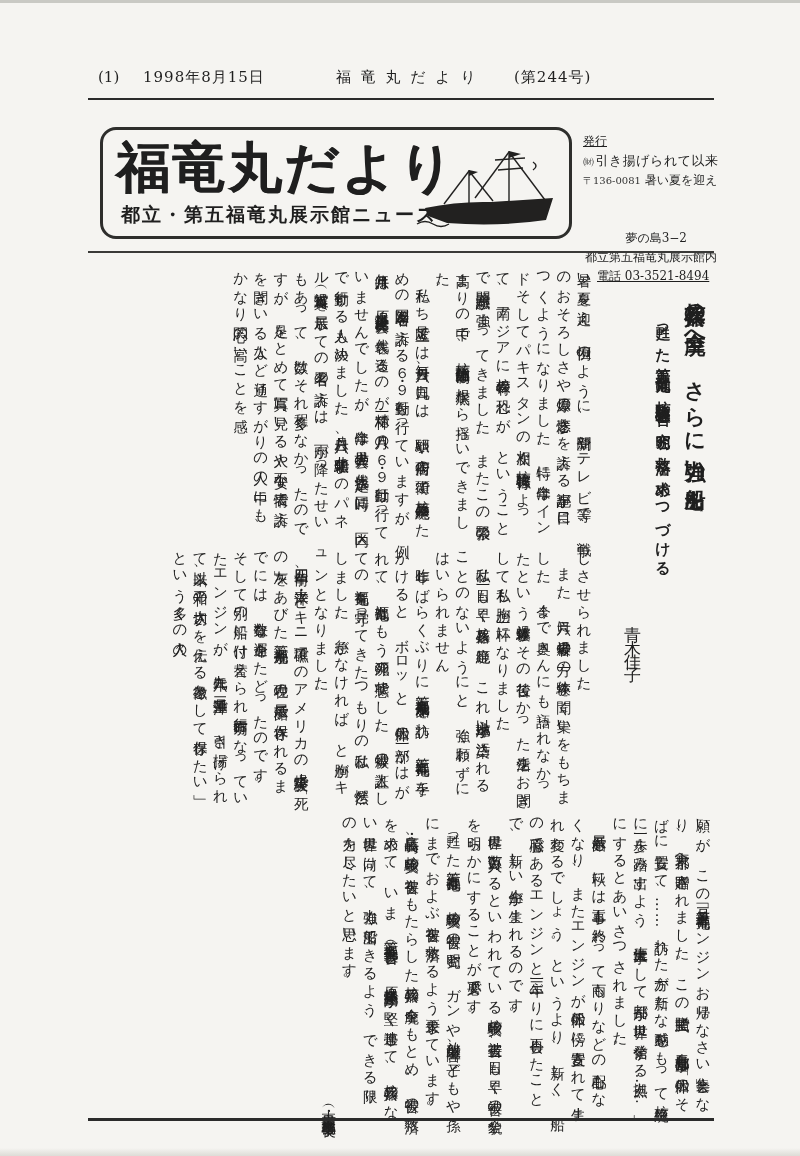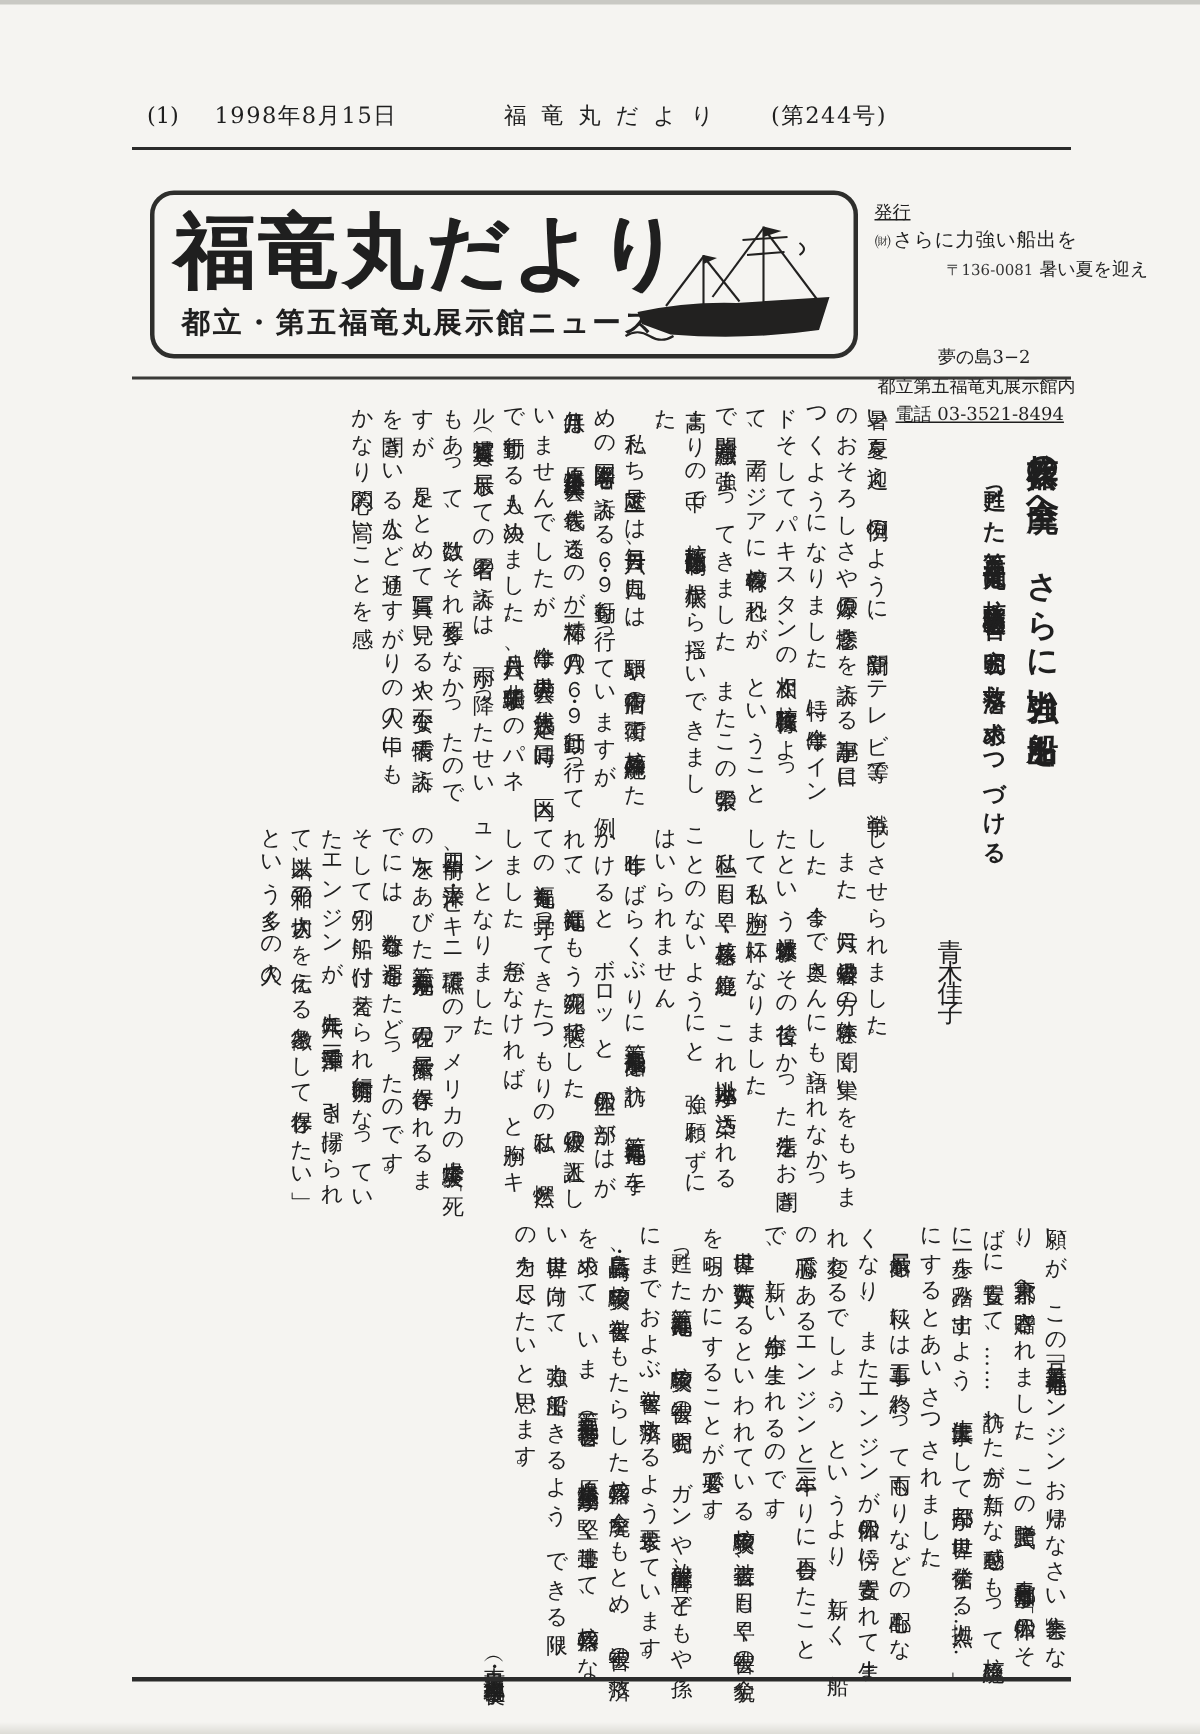--- a/index.html
+++ b/index.html
@@ -46,21 +46,21 @@
     font-family:Liberation Serif, serif;
     font-size:19px;font-weight:bold;letter-spacing:2px;white-space:nowrap;
   }
   .ship{position:absolute;right:4px;bottom:4px;}
 
   
   .publisher{position:absolute;left:583px;top:132px;width:132px;font-size:12px;line-height:19px;}
   .pub-label{font-size:12px;text-decoration:underline;}
   .pub-org{font-size:13px;letter-spacing:0.5px;white-space:nowrap;}
   .org-mark{font-size:11px;margin-right:1px;}
-  .pub-addr .postal{font-size:10px;color:#333;margin-left:48px;}
+  .pub-addr .postal{font-size:10px;color:#333;}
   .pub-addr{white-space:nowrap;}
   .pub-addr2{text-align:right;padding-right:28px;margin-top:39px;}
   .pub-addr3{padding-left:2px;white-space:nowrap;}
   .pub-phone{padding-left:14px;white-space:nowrap;text-decoration:underline;}
 
   
   .headline{
     position:absolute;left:598px;top:268px;width:114px;height:540px;
     writing-mode:vertical-rl;text-orientation:mixed;
   }
@@ -119,21 +119,21 @@
         <path d="M120,16 q6,4 0,8"></path>
       </g>
       <path d="M96,5 l12,3 -12,4 z" fill="#222120"></path>
       <path d="M56,24 l9,2 -9,4 z" fill="#222120"></path>
       <path d="M12,62 Q45,55 78,56 L140,52 L133,74 Q85,81 34,77 L15,70 Z" fill="#222120"></path>
     </svg>
   </div>
 
   <aside class="publisher">
     <div class="pub-label">発行</div>
-    <div class="pub-org"><span class="org-mark">㈶</span><span>さらに力強い船出を</span></div>
+    <div class="pub-org"><span class="org-mark">㈶</span><span>引き揚げられて以来</span></div>
     <div class="pub-addr"><span class="postal">〒136-0081</span> <span>暑い夏を迎え</span></div>
     <div class="pub-addr2">夢の島3−2</div>
     <div class="pub-addr3">都立第五福竜丸展示館内</div>
     <div class="pub-phone">電話 03-3521-8494</div>
   </aside>
 
   <div class="rule rule-art-top"></div>
 
   <section class="headline">
     <h1 class="art-title">核兵器の全廃へ　さらに力強い船出を</h1>

